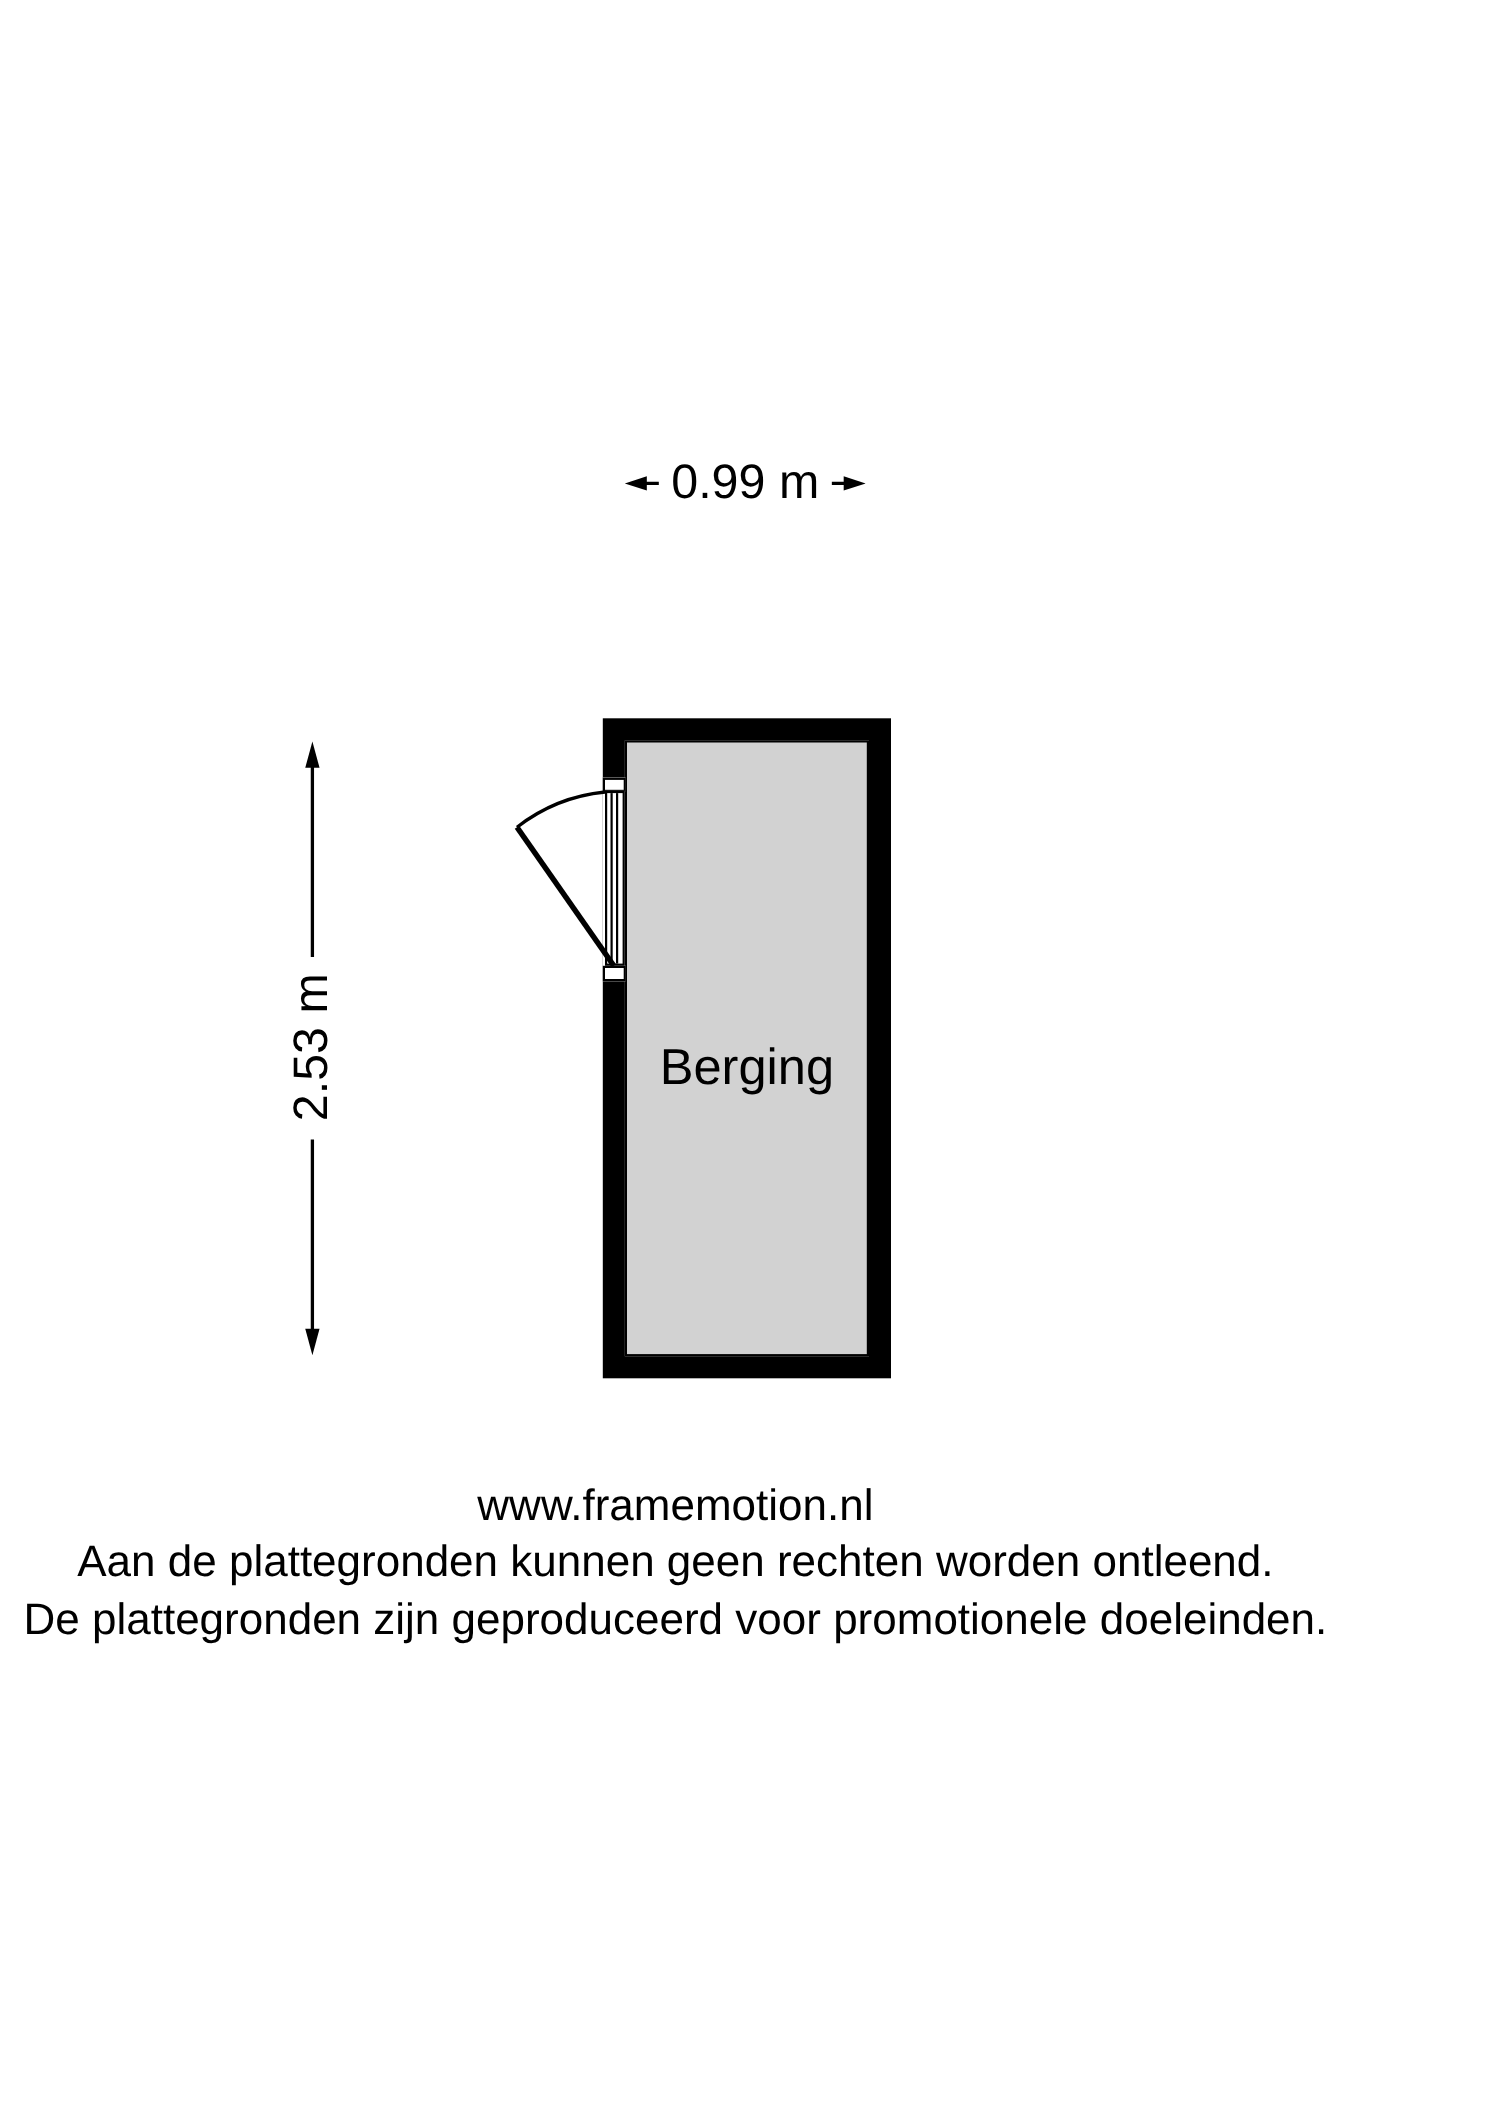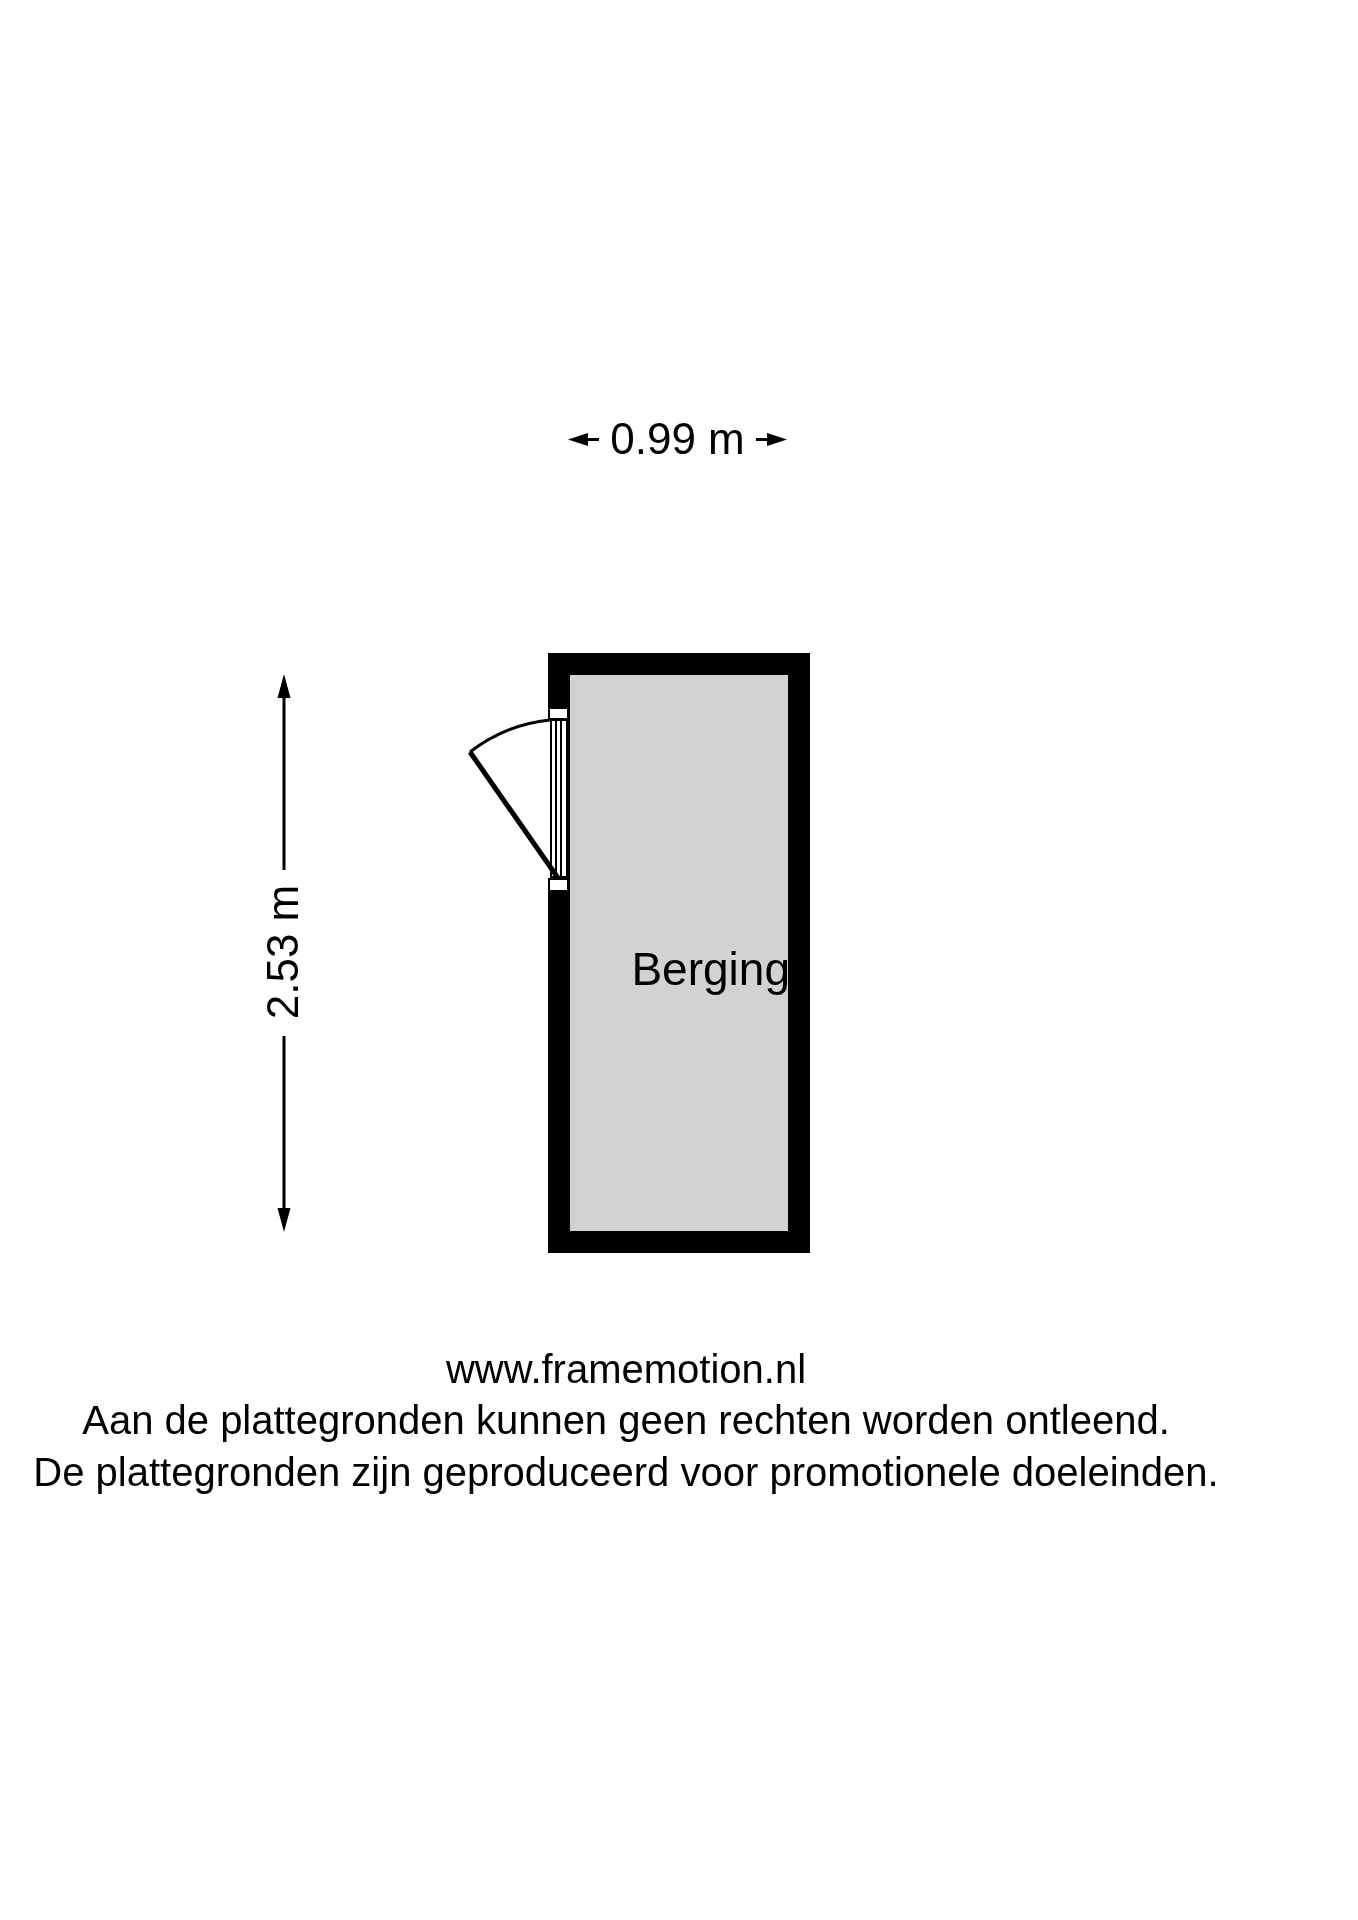--- a/index.html
+++ b/index.html
@@ -108,21 +108,21 @@
     background: #000;
     display: block;
   }
   .door-leaf .l1 { left: 3px; }
   .door-leaf .l2 { left: 8px; }
   .room-label {
     position: absolute;
     left: 20px;
     right: 20px;
     top: 292px;
-    text-align: right;
+    text-align: center;
     font-size: 46px;
     line-height: 48px;
   }
 
   
   .door-swing {
     position: absolute;
     left: 440px;
     top: 700px;
     width: 130px;
@@ -131,21 +131,20 @@
   .door-swing path { stroke: #000; stroke-width: 3; fill: none; }
   .door-swing line { stroke: #000; stroke-width: 5; }
 
   
   .footer {
     position: absolute;
     left: 0;
     top: 1344px;
     width: 1228px;
     text-align: center;
-    margin-left: 12px;
   }
   .watermark {
     font-size: 40px;
     line-height: 50px;
   }
   .disclaimer {
     font-size: 40px;
     line-height: 52px;
   }
 </style>

